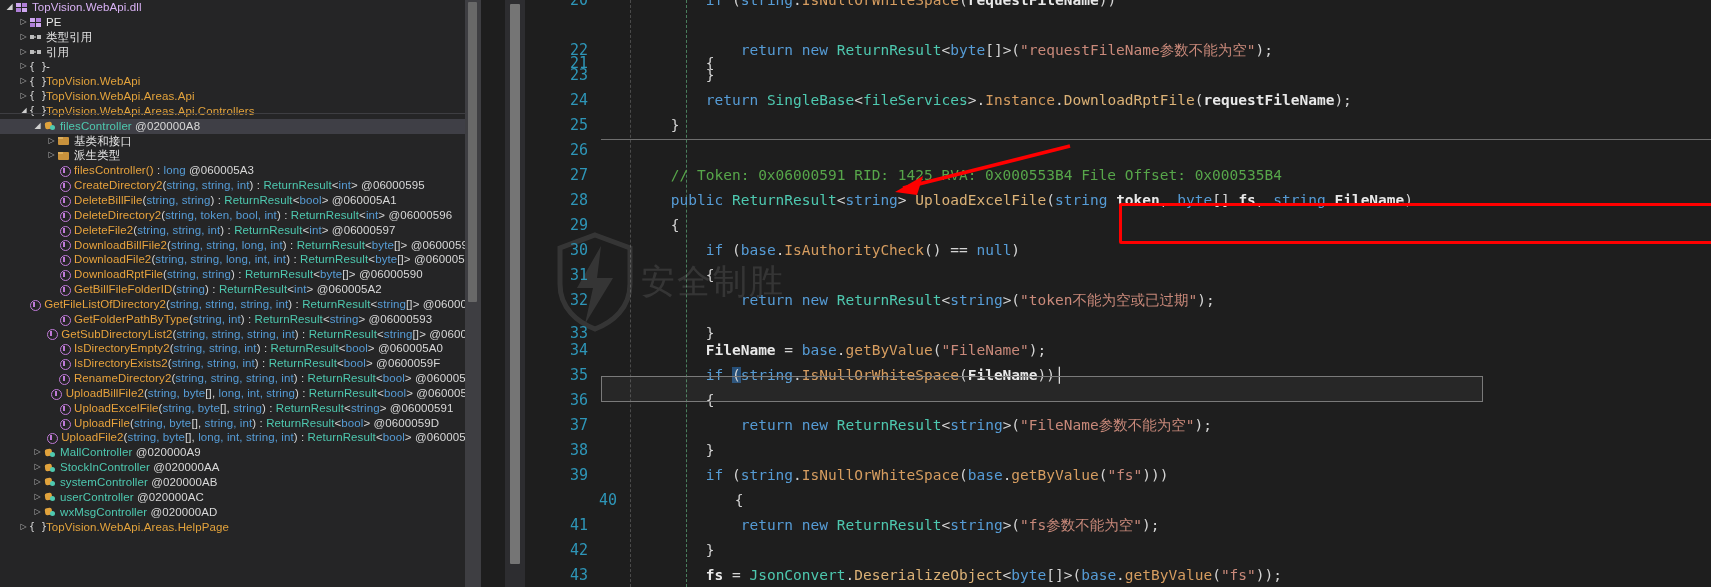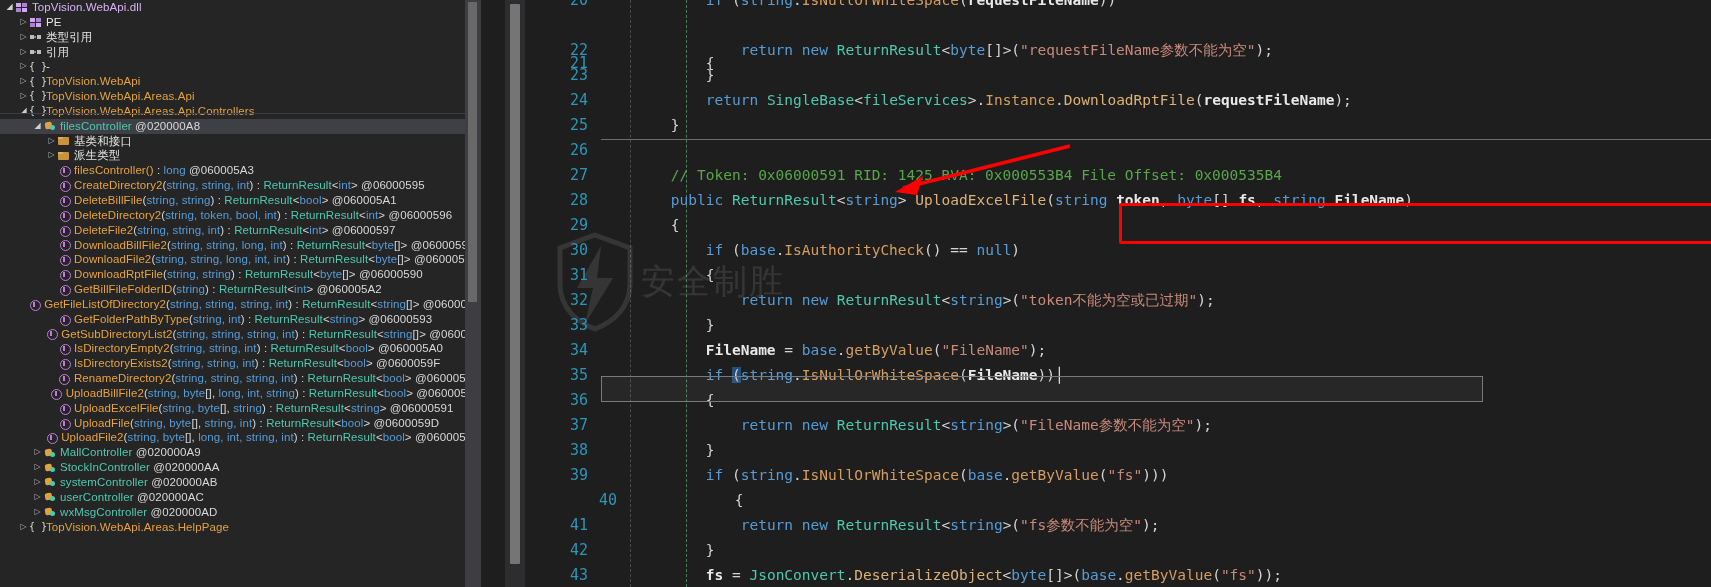--- a/index.html
+++ b/index.html
@@ -401,21 +401,21 @@
         <div class="cline" style="top: 63px; position: absolute; left: 0px; right: 0px;"><span class="lno">23</span><span class="ctext"><span class="p">            }</span></span></div>
         <div class="cline" style="top: 88px; position: absolute; left: 0px; right: 0px;"><span class="lno">24</span><span class="ctext"><span class="p">            </span><span class="k">return</span><span class="p"> </span><span class="ty">SingleBase</span><span class="p">&lt;</span><span class="ty">fileServices</span><span class="p">&gt;.</span><span class="mo">Instance</span><span class="p">.</span><span class="m">DownloadRptFile</span><span class="p">(</span><span class="id">requestFileName</span><span class="p">);</span></span></div>
         <div class="cline" style="top: 113px; position: absolute; left: 0px; right: 0px;"><span class="lno">25</span><span class="ctext"><span class="p">        }</span></span></div>
         <div class="cline" style="top: 138px; position: absolute; left: 0px; right: 0px;"><span class="lno">26</span><span class="ctext"><span class="p"></span></span><div class="sep" style="top: 1px;"></div></div>
         <div class="cline" style="top: 163px; position: absolute; left: 0px; right: 0px;"><span class="lno">27</span><span class="ctext"><span class="p">        </span><span class="c">// Token: 0x06000591 RID: 1425 RVA: 0x000553B4 File Offset: 0x000535B4</span></span></div>
         <div class="cline" style="top: 188px; position: absolute; left: 0px; right: 0px;"><span class="lno">28</span><span class="ctext"><span class="p">        </span><span class="k">public</span><span class="p"> </span><span class="ty">ReturnResult</span><span class="p">&lt;</span><span class="k">string</span><span class="p">&gt; </span><span class="m">UploadExcelFile</span><span class="p">(</span><span class="k">string</span><span class="p"> </span><span class="id">token</span><span class="p">, </span><span class="k">byte</span><span class="p">[] </span><span class="id">fs</span><span class="p">, </span><span class="k">string</span><span class="p"> </span><span class="id">FileName</span><span class="p">)</span></span></div>
         <div class="cline" style="top: 213px; position: absolute; left: 0px; right: 0px;"><span class="lno">29</span><span class="ctext"><span class="p">        {</span></span></div>
         <div class="cline" style="top: 238px; position: absolute; left: 0px; right: 0px;"><span class="lno">30</span><span class="ctext"><span class="p">            </span><span class="k">if</span><span class="p"> (</span><span class="k">base</span><span class="p">.</span><span class="mo">IsAuthorityCheck</span><span class="p">() == </span><span class="k">null</span><span class="p">)</span></span></div>
         <div class="cline" style="top: 263px; position: absolute; left: 0px; right: 0px;"><span class="lno">31</span><span class="ctext"><span class="p">            {</span></span></div>
         <div class="cline" style="top: 288px; position: absolute; left: 0px; right: 0px;"><span class="lno">32</span><span class="ctext"><span class="p">                </span><span class="k">return</span><span class="p"> </span><span class="k">new</span><span class="p"> </span><span class="ty">ReturnResult</span><span class="p">&lt;</span><span class="k">string</span><span class="p">&gt;(</span><span class="s">"token不能为空或已过期"</span><span class="p">);</span></span></div>
-        <div class="cline" style="top: 313px; position: absolute; left: 0px; right: 0px;"><span class="lno">33</span><span class="ctext"><span class="p">            }</span></span></div>
+        <div class="cline" style="top: 321px; position: absolute; left: 0px; right: 0px;"><span class="lno">33</span><span class="ctext"><span class="p">            }</span></span></div>
         <div class="cline" style="top: 338px; position: absolute; left: 0px; right: 0px;"><span class="lno">34</span><span class="ctext"><span class="p">            </span><span class="id">FileName</span><span class="p"> = </span><span class="k">base</span><span class="p">.</span><span class="mo">getByValue</span><span class="p">(</span><span class="s">"FileName"</span><span class="p">);</span></span></div>
         <div class="cline" style="top: 363px; position: absolute; left: 0px; right: 0px;"><span class="lno">35</span><span class="ctext"><span class="p">            </span><span class="k">if</span><span class="p"> </span><span class="p" style="background: rgb(38, 79, 120);">(</span><span class="k">string</span><span class="p">.</span><span class="mo">IsNullOrWhiteSpace</span><span class="p">(</span><span class="id">FileName</span><span class="p">))</span><span style="color: rgb(230, 230, 230);">│</span></span></div>
         <div class="cline" style="top: 388px; position: absolute; left: 0px; right: 0px;"><span class="lno">36</span><span class="ctext"><span class="p">            {</span></span></div>
         <div class="cline" style="top: 413px; position: absolute; left: 0px; right: 0px;"><span class="lno">37</span><span class="ctext"><span class="p">                </span><span class="k">return</span><span class="p"> </span><span class="k">new</span><span class="p"> </span><span class="ty">ReturnResult</span><span class="p">&lt;</span><span class="k">string</span><span class="p">&gt;(</span><span class="s">"FileName参数不能为空"</span><span class="p">);</span></span></div>
         <div class="cline" style="top: 438px; position: absolute; left: 0px; right: 0px;"><span class="lno">38</span><span class="ctext"><span class="p">            }</span></span></div>
         <div class="cline" style="top: 463px; position: absolute; left: 0px; right: 0px;"><span class="lno">39</span><span class="ctext"><span class="p">            </span><span class="k">if</span><span class="p"> (</span><span class="k">string</span><span class="p">.</span><span class="mo">IsNullOrWhiteSpace</span><span class="p">(</span><span class="k">base</span><span class="p">.</span><span class="mo">getByValue</span><span class="p">(</span><span class="s">"fs"</span><span class="p">)))</span></span></div>
         <div class="cline" style="top: 488px; position: absolute; left: 0px; right: 0px; margin-left: 29px;"><span class="lno">40</span><span class="ctext"><span class="p">            {</span></span></div>
         <div class="cline" style="top: 513px; position: absolute; left: 0px; right: 0px;"><span class="lno">41</span><span class="ctext"><span class="p">                </span><span class="k">return</span><span class="p"> </span><span class="k">new</span><span class="p"> </span><span class="ty">ReturnResult</span><span class="p">&lt;</span><span class="k">string</span><span class="p">&gt;(</span><span class="s">"fs参数不能为空"</span><span class="p">);</span></span></div>
         <div class="cline" style="top: 538px; position: absolute; left: 0px; right: 0px;"><span class="lno">42</span><span class="ctext"><span class="p">            }</span></span></div>
         <div class="cline" style="top: 563px; position: absolute; left: 0px; right: 0px;"><span class="lno">43</span><span class="ctext"><span class="p">            </span><span class="id">fs</span><span class="p"> = </span><span class="ty">JsonConvert</span><span class="p">.</span><span class="m">DeserializeObject</span><span class="p">&lt;</span><span class="k">byte</span><span class="p">[]&gt;(</span><span class="k">base</span><span class="p">.</span><span class="mo">getByValue</span><span class="p">(</span><span class="s">"fs"</span><span class="p">));</span></span></div>

